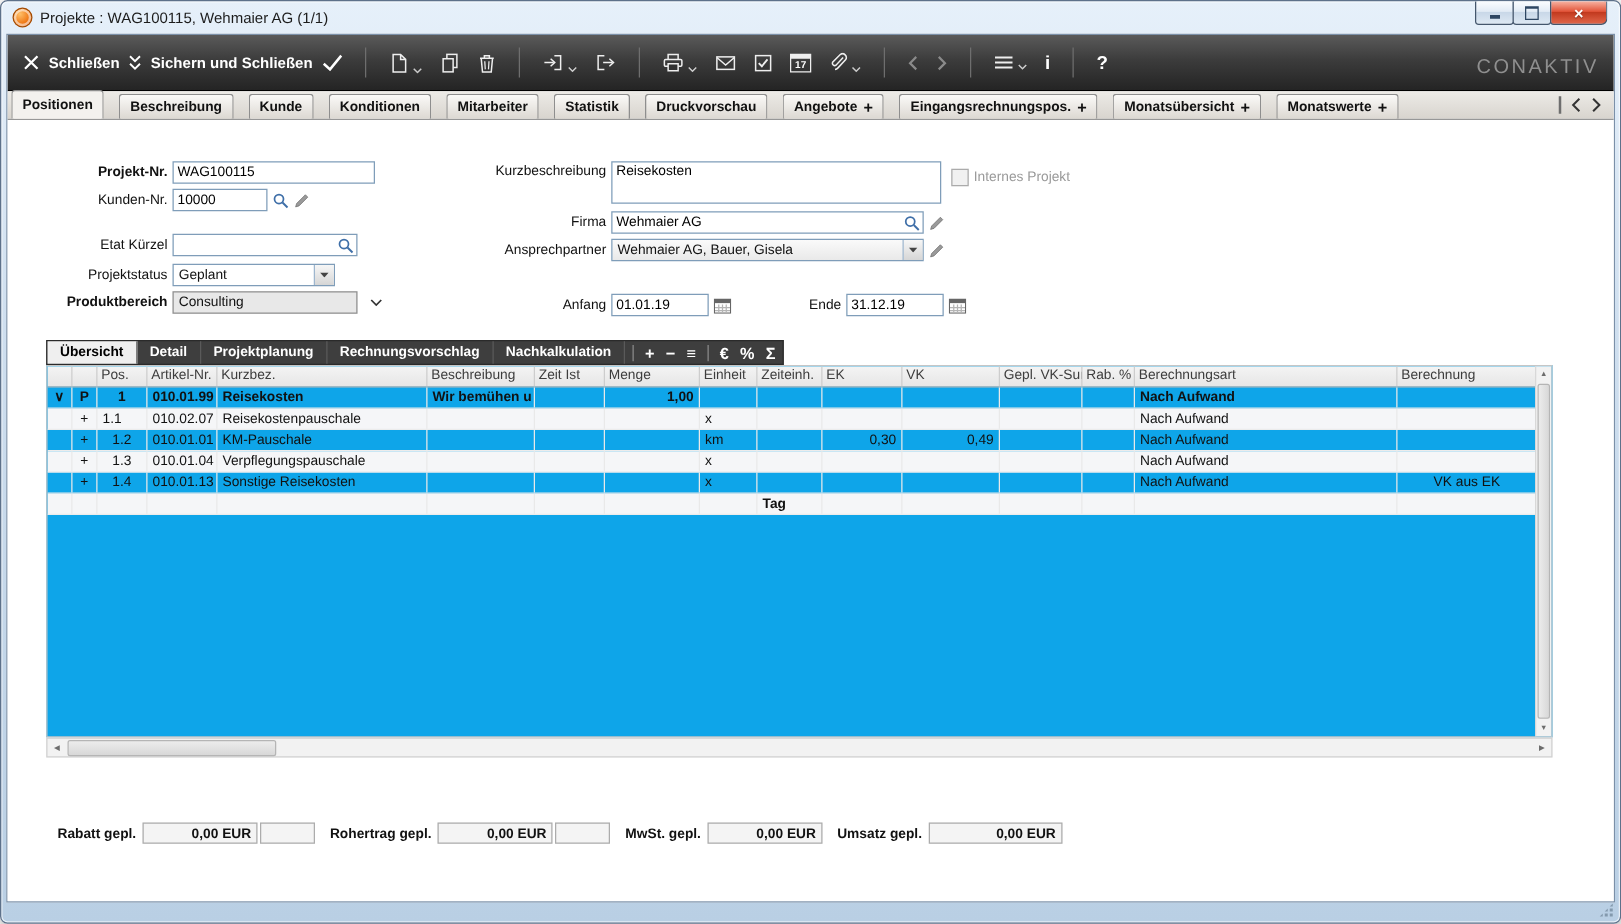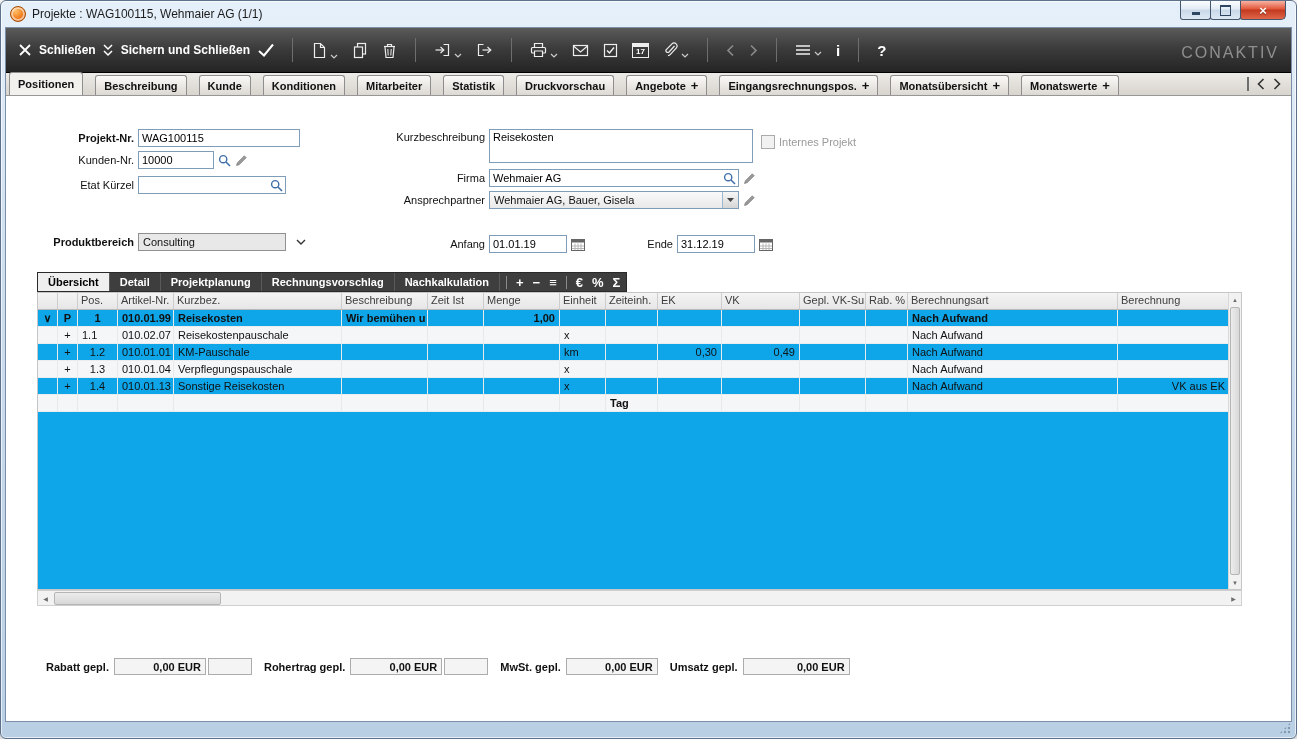--- a/index.html
+++ b/index.html
@@ -330,28 +330,39 @@
               <circle cx="5.2" cy="5.2" r="3.6" stroke="#3f6fa8" fill="none" stroke-width="1.4"></circle>
               <line x1="8" y1="8" x2="12" y2="12" stroke="#3f6fa8" stroke-width="1.6"></line>
             </svg>
           </span>
         <span class="ico-btn">
             <svg width="13" height="13">
               <path d="M1.5 11.5 L2.3 8.8 L9.3 1.8 L11.2 3.7 L4.2 10.7 Z" fill="#9a9a9a" stroke="#6f6f6f" stroke-width="0.6"></path>
             </svg>
           </span>
       </div>
-      <div class="frow" style="left:4px;top:80px">
+      <div class="frow" style="left:4px;top:91px">
         <span class="flabel">Etat Kürzel</span>
         <span class="iw" style="width:148px">
           <input value="" style="">
           <span class="inner-ic">
               <svg width="13" height="13">
                 <circle cx="5.2" cy="5.2" r="3.6" stroke="#3f6fa8" fill="none" stroke-width="1.4"></circle>
                 <line x1="8" y1="8" x2="12" y2="12" stroke="#3f6fa8" stroke-width="1.6"></line>
+              </svg>
+            </span>
+        </span>
+      </div>
+      <div class="frow" style="left:4px;top:115px">
+        <span class="flabel">Projektstatus</span>
+        <span class="combo" style="width:130px">
+          <span class="cval">Geplant</span>
+          <span class="carrow">
+              <svg width="7" height="4">
+                <path d="M0 0 H7 L3.5 4 Z" fill="#444"></path>
               </svg>
             </span>
         </span>
       </div>
       <div class="frow" style="left:4px;top:137px">
         <span class="flabel bold-label">Produktbereich</span>
         <span class="pbox" style="width:148px">
           <span>Consulting</span>
         </span>
         <span class="ico-btn" style="margin-left:6px">
@@ -547,21 +558,21 @@
                 <div class="gc" style="width: 86px; text-align: left;"></div>
                 <div class="gc" style="width: 56px; text-align: right;"></div>
                 <div class="gc" style="width: 76px; text-align: right;"></div>
                 <div class="gc" style="width: 46px; text-align: left;">x</div>
                 <div class="gc" style="width: 52px; text-align: left;"></div>
                 <div class="gc" style="width: 64px; text-align: right;"></div>
                 <div class="gc" style="width: 78px; text-align: right;"></div>
                 <div class="gc" style="width: 66px; text-align: right;"></div>
                 <div class="gc" style="width: 42px; text-align: right;"></div>
                 <div class="gc" style="width: 210px; text-align: left;">Nach Aufwand</div>
-                <div class="gc" style="width: 112px; text-align: right;">VK aus EK</div>
+                <div class="gc" style="width: 112px; text-align: center;">VK aus EK</div>
               </div>
               <div class="gr bold alt">
                 <div class="gc" style="width: 20px; text-align: center;"></div>
                 <div class="gc" style="width: 20px; text-align: center;"></div>
                 <div class="gc" style="width: 40px; text-align: center;"></div>
                 <div class="gc" style="width: 56px; text-align: left;"></div>
                 <div class="gc" style="width: 168px; text-align: left;"></div>
                 <div class="gc" style="width: 86px; text-align: left;"></div>
                 <div class="gc" style="width: 56px; text-align: right;"></div>
                 <div class="gc" style="width: 76px; text-align: right;"></div>

